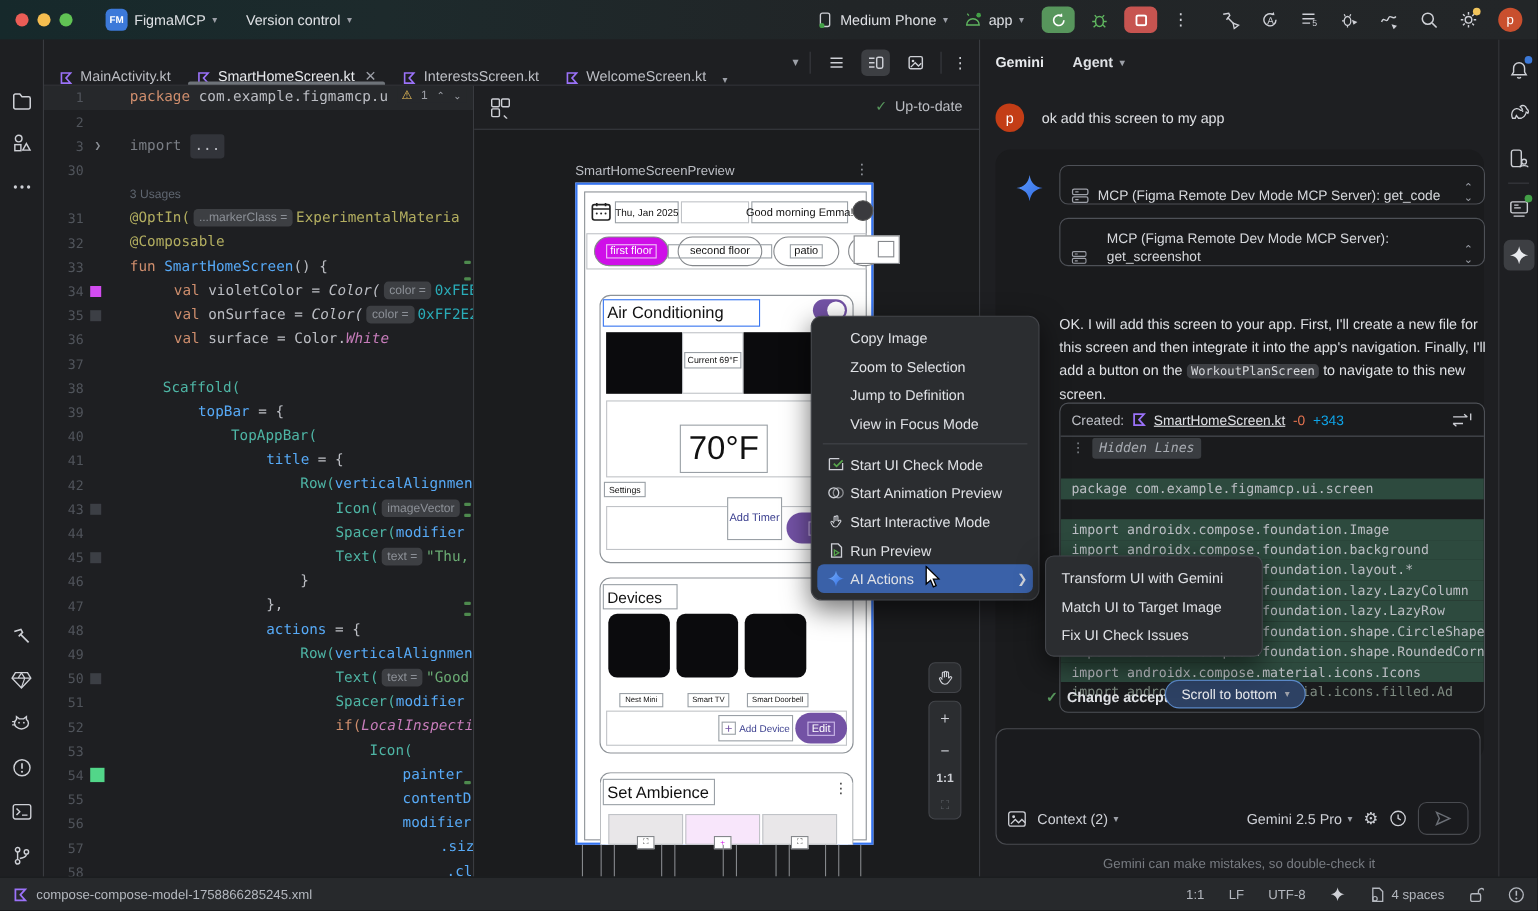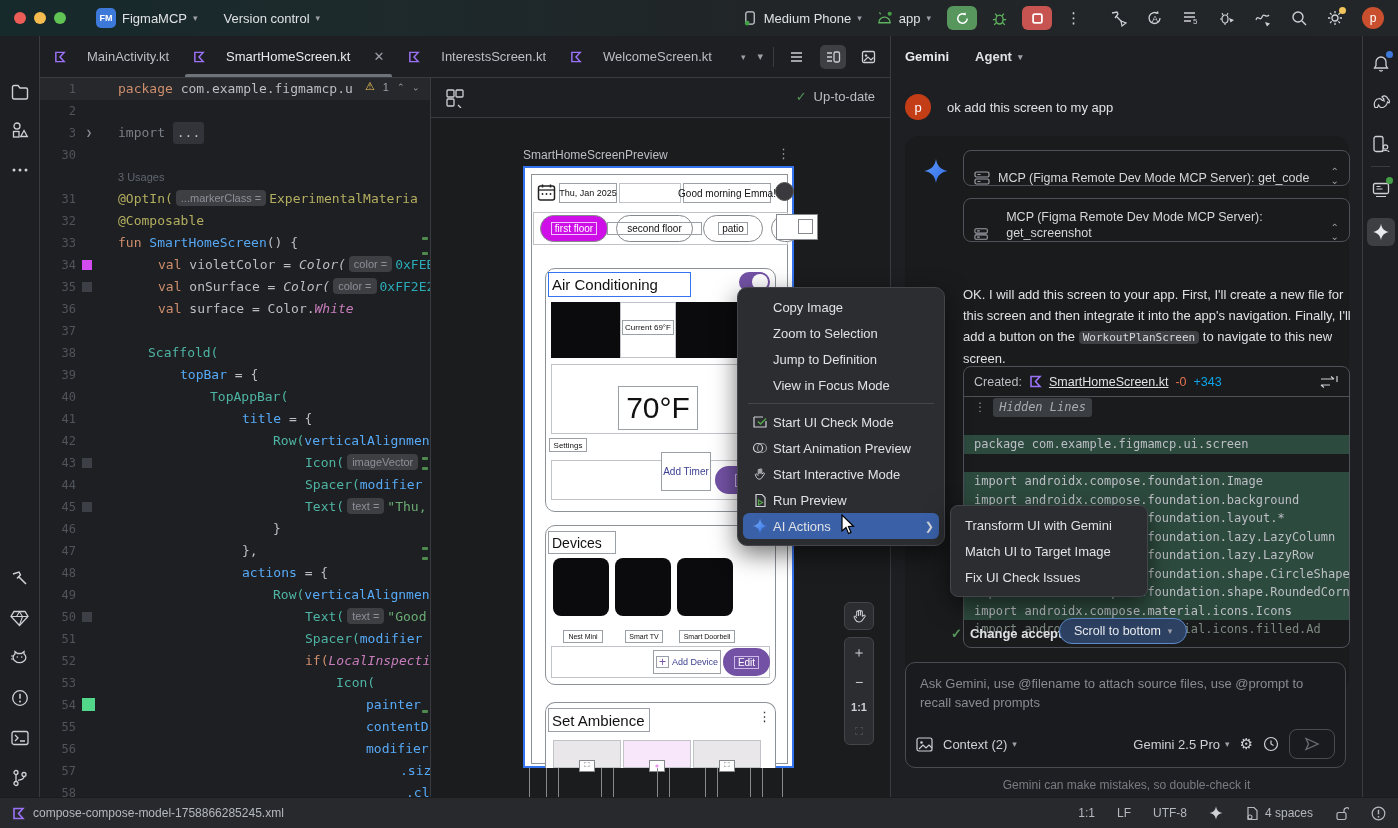--- a/index.html
+++ b/index.html
@@ -32,21 +32,21 @@
   #left-rail{position:absolute;left:0;top:36px;width:40px;height:761px;background:var(--bg);border-right:1px solid var(--border);}
   #right-rail{position:absolute;left:1362px;top:36px;width:36px;height:761px;background:var(--bg);border-left:1px solid var(--border);}
   .rail-ic{position:absolute;left:50%;transform:translateX(-50%);width:28px;height:28px;border-radius:6px;
     display:flex;align-items:center;justify-content:center;color:#ced0d6;}
   .rail-ic.active{background:#3d3f43;}
   .dot{position:absolute;width:7px;height:7px;border-radius:50%;}
 
   
   #tabbar{position:absolute;left:40px;top:36px;width:850px;height:42px;background:var(--bg);border-bottom:1px solid var(--border);
     display:flex;align-items:stretch;color:var(--txt);font-size:13px;}
-  .tab{display:flex;align-items:center;gap:21px;padding:0 12px;position:relative;}
+  .tab{display:flex;align-items:flex-end;gap:7px;padding:0 12px;position:relative;}
   .tab.active{color:#e8eaed;}
   .tab.active:after{content:"";position:absolute;left:4px;right:4px;bottom:0;height:3px;background:#6e7379;border-radius:2px 2px 0 0;}
   .tab .close{color:#9da0a8;font-size:13px;margin-left:2px;}
   .tabbar-right{margin-left:auto;display:flex;align-items:center;gap:10px;padding-right:10px;color:#ced0d6;}
   .vsep{width:1px;height:20px;background:var(--border);}
   .tbtn{width:26px;height:24px;border-radius:5px;display:flex;align-items:center;justify-content:center;}
   .tbtn.on{background:#3d3f43;}
 
   
   #editor{position:absolute;left:40px;top:78px;width:390px;height:719px;background:var(--bg);overflow:hidden;
@@ -755,21 +755,20 @@
     </div>
     <div id="change-row">
       <span style="color:#57965c;">✓</span>
       <span>Change accept</span>
     </div>
     <div id="scroll-btn">
       <span>Scroll to bottom</span>
         <span class="chev">▾</span>
     </div>
     <div id="chat-input">
-      <div id="placeholder">Ask Gemini, use @filename to attach source files, use @prompt to recall saved prompts</div>
       <div id="input-row">
         <svg width="17" height="15" viewBox="0 0 17 15">
             <rect x="1" y="1" width="15" height="13" rx="2" fill="none" stroke="#ced0d6" stroke-width="1.2"></rect>
             <circle cx="5.5" cy="5.5" r="1.3" fill="#ced0d6"></circle>
             <path d="M3 12 l4-4 3 3 3-3 3 3" fill="none" stroke="#ced0d6" stroke-width="1.2"></path>
           </svg>
         <span style="display:flex;align-items:center;gap:5px;">
             <span>Context (2)</span>
             <span class="chev">▾</span>
           </span>

